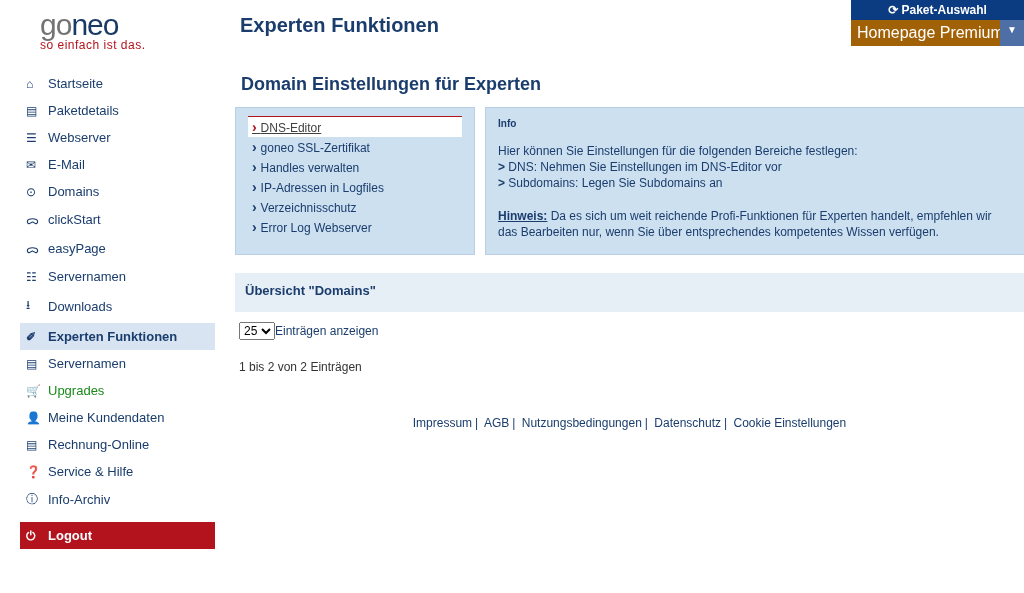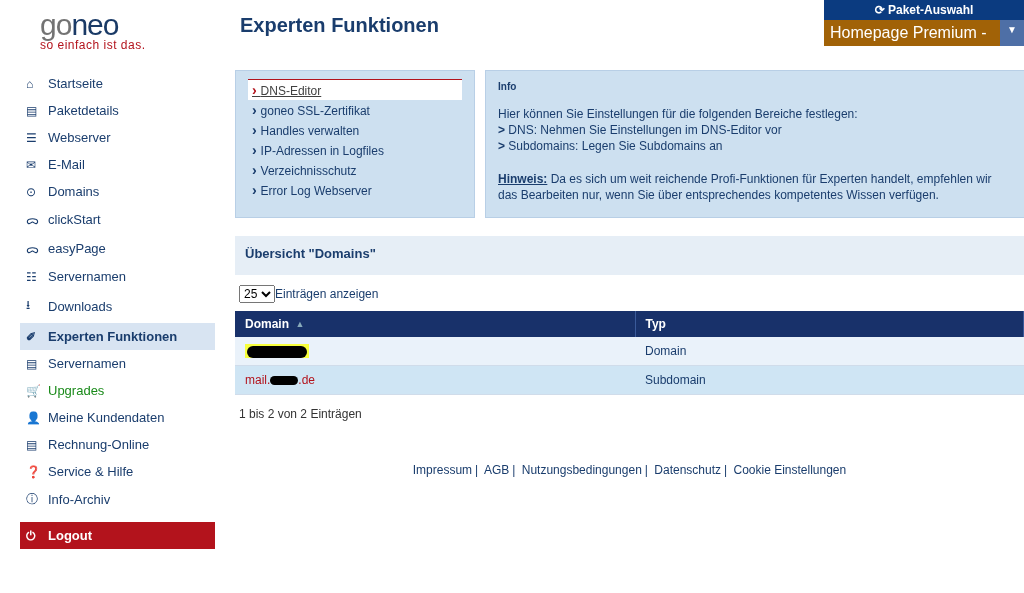--- a/index.html
+++ b/index.html
@@ -8,21 +8,21 @@
 
   .top { position: relative; height: 50px; }
   .logo { position: absolute; left: 40px; top: 8px; }
   .logo .name { font-size: 30px; font-weight: 400; letter-spacing: -1px; }
   .logo .go { color: #737373; }
   .logo .neo { color: #1a3a66; }
   .logo .tag { font-size: 12px; color: #b3131c; letter-spacing: 0.5px; display:block; margin-top:-4px; text-align:right; }
 
   .page-title { position: absolute; left: 240px; top: 14px; font-size: 20px; font-weight: bold; color: #1a3d6d; }
 
-  .paket { position: absolute; right: 0; top: 0; width: 200px; }
+  .paket { position: absolute; right: 0; top: 0; width: 173px; }
   .paket-head { background: #0b3b80; color: #fff; font-size: 12px; font-weight: bold; text-align: center; padding: 3px 0; }
   .paket-head::before { content:"⟳ "; }
   .paket-row { display:flex; }
   .paket-cur { background: #a16207; color:#fff; font-size:16px; padding:4px 6px; flex:1; white-space:nowrap; overflow:hidden; }
   .paket-drop { background:#4e6fa6; color:#fff; width:24px; text-align:center; font-size:10px; padding:4px 0;}
 
   .layout { display:flex; }
   .sidebar { width: 215px; padding: 20px 0 0 20px; }
   .sidebar ul { list-style:none; }
   .sidebar li { padding: 6px 8px 6px 6px; font-size:13px; color:#1a3d6d; cursor:pointer; display:flex; align-items:center; gap:8px;}
@@ -155,20 +155,21 @@
           <span>Info-Archiv</span>
         </li>
       <li class="logout">
           <span class="ic">⏻</span>
           <span>Logout</span>
         </li>
     </ul>
   </nav>
 
   <main class="content">
+    <h2 class="sect">Domain Einstellungen für Experten</h2>
 
     <div class="panels">
       <div class="panel left">
         <ul class="panel-links">
           <li class="sel">DNS-Editor</li>
           <li>goneo SSL-Zertifikat</li>
           <li>Handles verwalten</li>
           <li>IP-Adressen in Logfiles</li>
           <li>Verzeichnisschutz</li>
           <li>Error Log Webserver</li>
@@ -190,40 +191,20 @@
       <div class="tbl-title">Übersicht "Domains"</div>
     </div>
 
     <div class="tbl-ctrl" style="margin-top:10px;">
       <select>
         <option>25</option>
       </select>
       <span>Einträgen anzeigen</span>
     </div>
 
-    <table class="dom">
-      <thead>
-        <tr>
-          <th class="sort" style="width:400px">Domain</th>
-          <th>Typ</th>
-        </tr>
-      </thead>
-      <tbody>
-        <tr class="r0">
-          <td><span class="hl"><span class="dom-masked"></span></span></td>
-          <td>Domain</td>
-        </tr>
-        <tr class="r1">
-          <td>
-            <span style="color:#b3131c;"><span>mail.</span><span class="dom-masked" style="width:28px;height:9px;"></span><span>.de</span></span>
-          </td>
-          <td>Subdomain</td>
-        </tr>
-      </tbody>
-    </table>
     <div class="tbl-foot">1 bis 2 von 2 Einträgen</div>
 
     <div class="footer">
       <a>Impressum</a><span class="sep">|</span>
       <a>AGB</a><span class="sep">|</span>
       <a>Nutzungsbedingungen</a><span class="sep">|</span>
       <a>Datenschutz</a><span class="sep">|</span>
       <a>Cookie Einstellungen</a>
     </div>
   </main>

